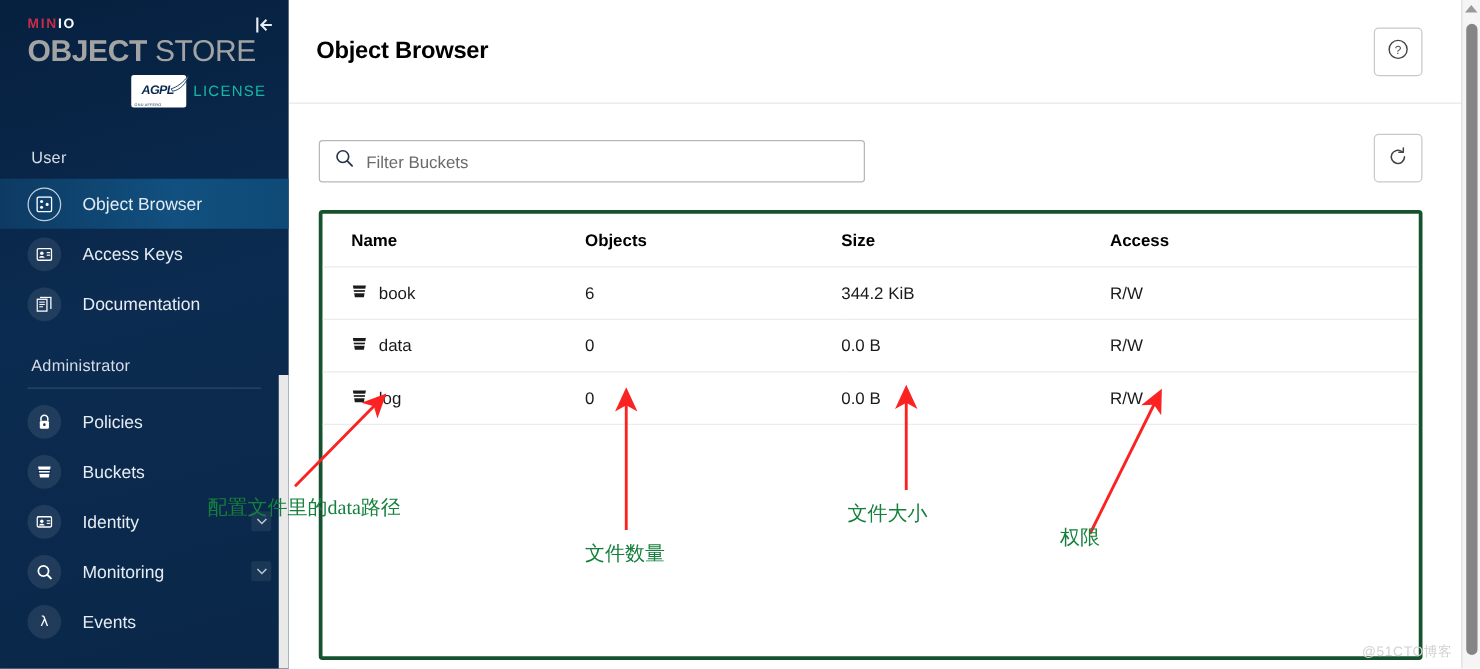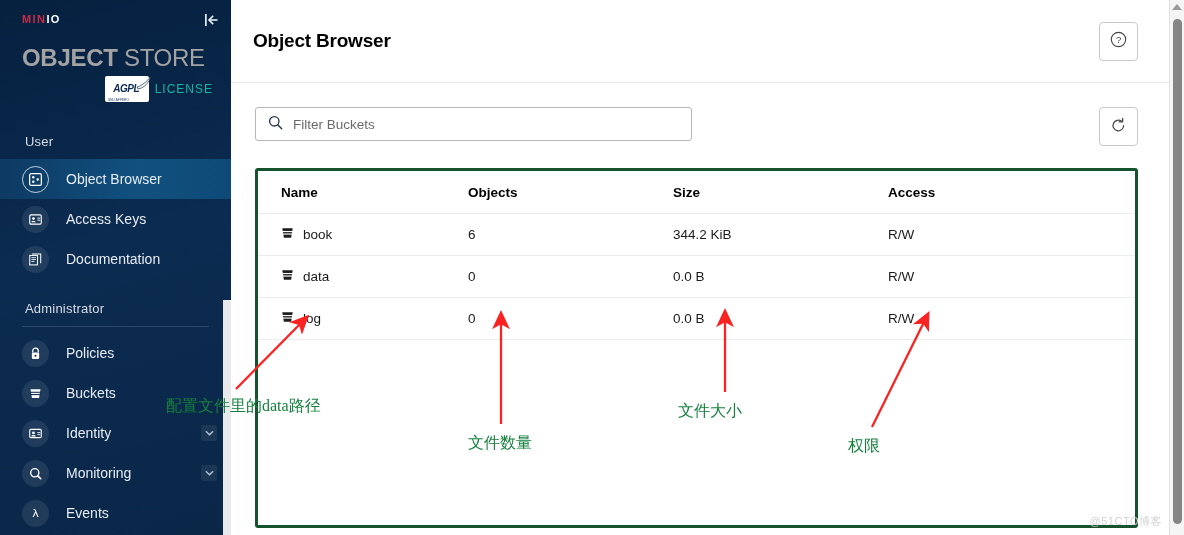--- a/index.html
+++ b/index.html
@@ -51,21 +51,21 @@
     display: flex;
     align-items: center;
     justify-content: center;
     cursor: pointer;
   }
   .minio-word {
     font-size: 11px;
     font-weight: bold;
     letter-spacing: 1.4px;
     line-height: 14px;
-    margin-bottom: 17px;
+    margin-bottom: 1px;
   }
   .minio-word .min { color: #c72c48; }
   .minio-word .io { color: #ffffff; }
 
   .objstore {
     font-size: 24px;
     line-height: 30px;
     color: #a3a3a3;
     letter-spacing: -0.3px;
     white-space: nowrap;
@@ -223,21 +223,21 @@
     justify-content: center;
     cursor: pointer;
   }
 
   .content-area {
     padding: 24px 46px 0 24px;
   }
 
   .filter-row {
     display: flex;
-    align-items: flex-start;
+    align-items: flex-end;
   }
   .search-box {
     flex: 0 0 437px;
     height: 34px;
     border: 1px solid #b8b8b8;
     border-radius: 3px;
     display: flex;
     align-items: center;
     padding: 0 12px;
     background: #ffffff;
@@ -619,16 +619,16 @@
         </marker>
       </defs>
       <line x1="236" y1="389" x2="302" y2="322" stroke="#fb2222" stroke-width="2.3" marker-end="url(#ah)"></line>
       <line x1="501" y1="424" x2="501" y2="320" stroke="#fb2222" stroke-width="2.3" marker-end="url(#ah)"></line>
       <line x1="725" y1="392" x2="725" y2="318" stroke="#fb2222" stroke-width="2.3" marker-end="url(#ah)"></line>
       <line x1="872" y1="427" x2="925" y2="320" stroke="#fb2222" stroke-width="2.3" marker-end="url(#ah)"></line>
     </svg>
     <span class="anno-text" style="left:166px;top:396px;">配置文件里的data路径</span>
     <span class="anno-text" style="left:468px;top:433px;">文件数量</span>
     <span class="anno-text" style="left:678px;top:401px;">文件大小</span>
-    <span class="anno-text" style="left:848px;top:436px;">权限</span>
+    <span class="anno-text" style="left:848px;top:420px;">权限</span>
   </div>
 
 </div>
 
 </body></html>

